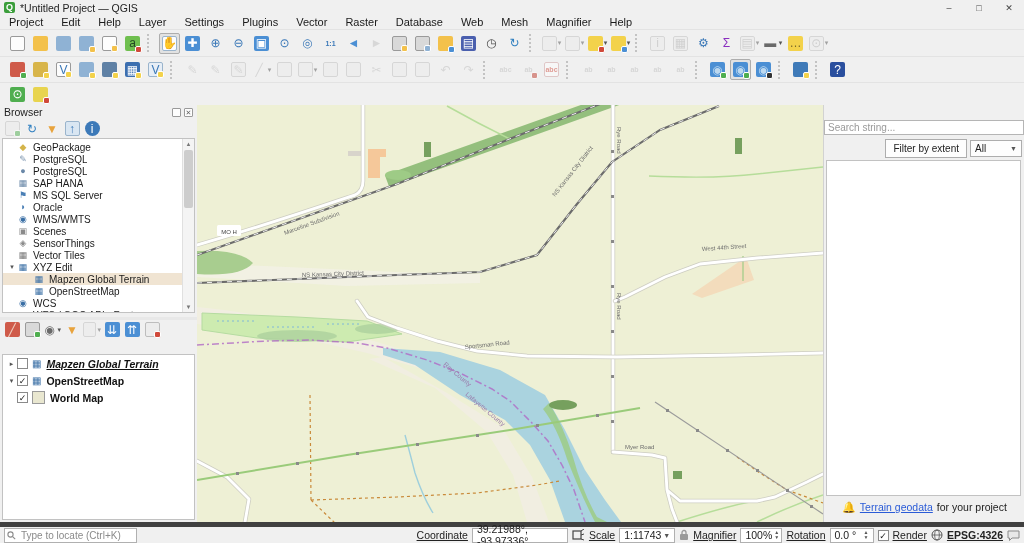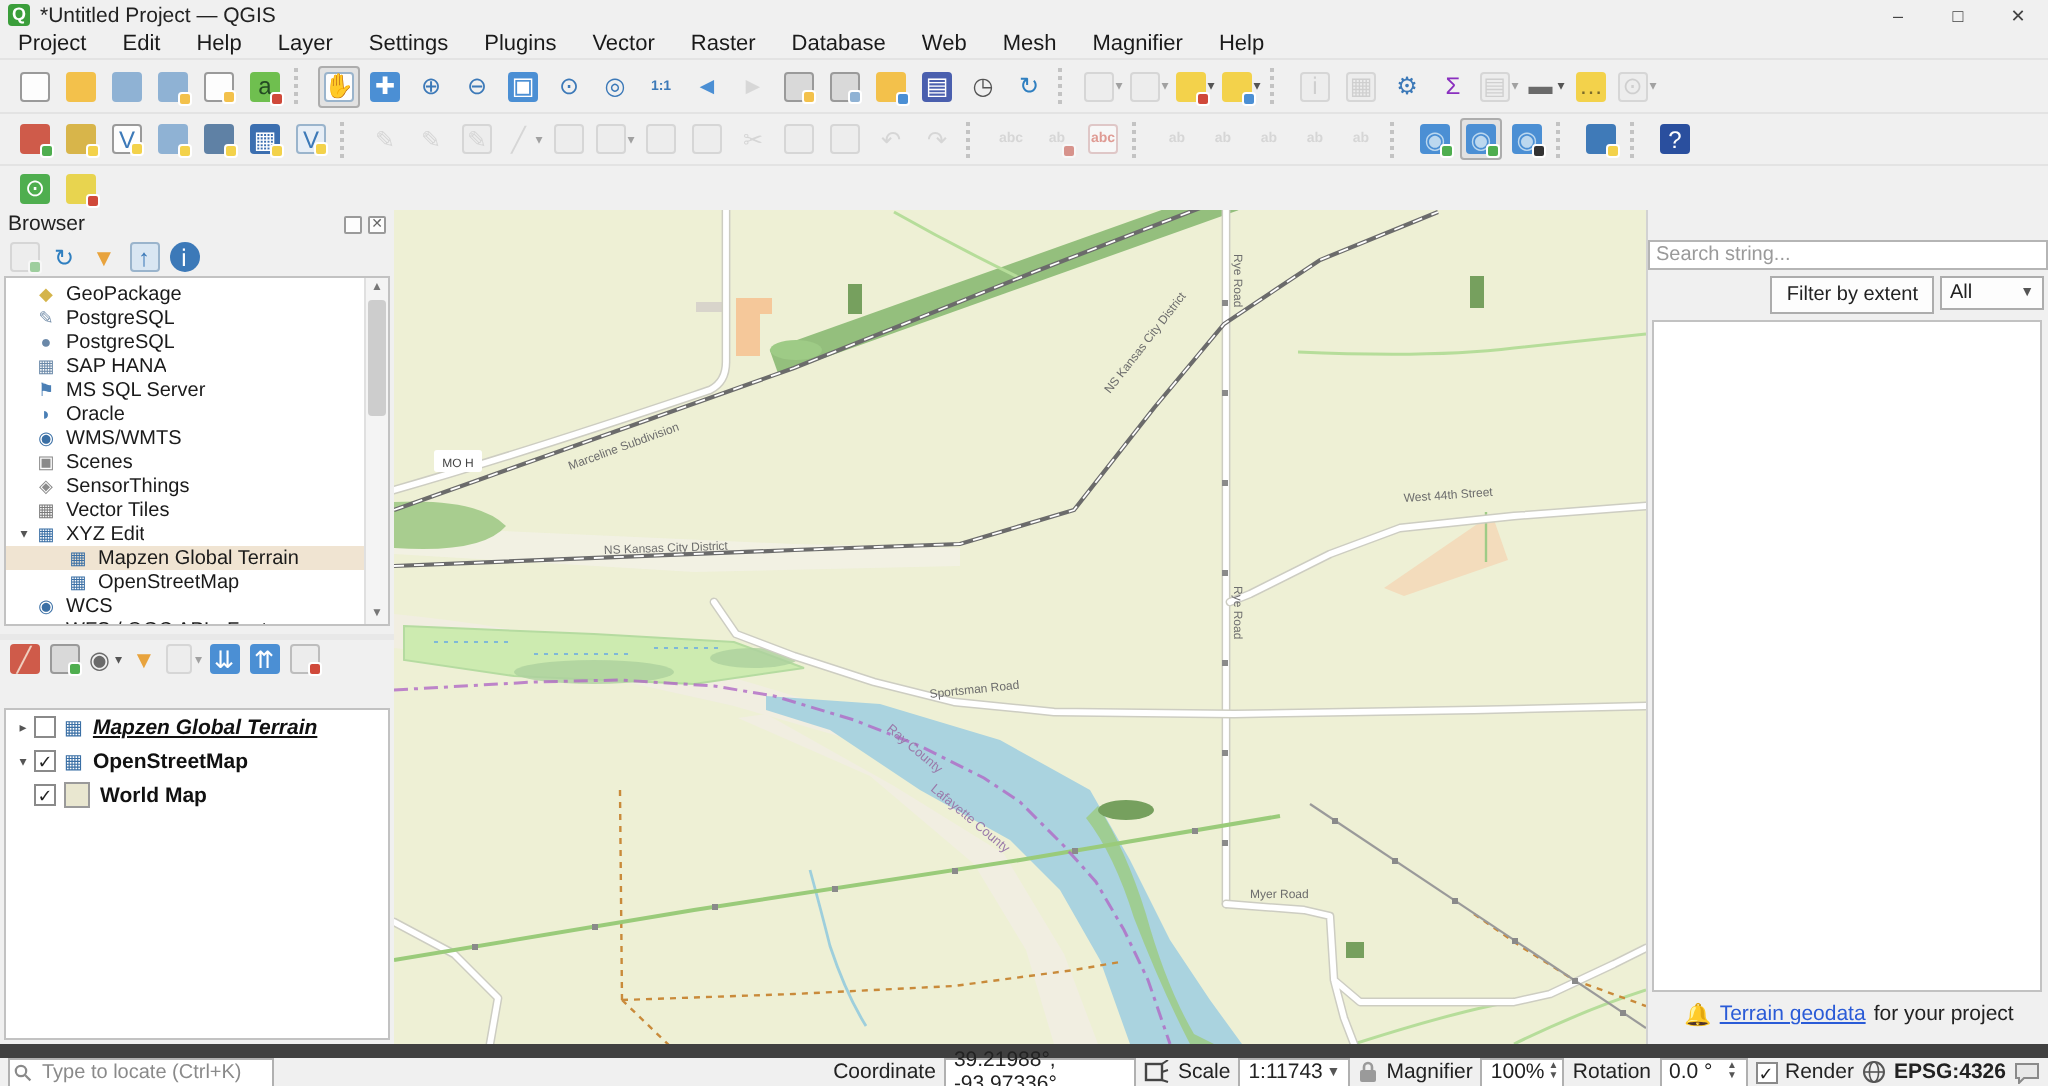--- a/index.html
+++ b/index.html
@@ -71,36 +71,36 @@
   .pline{stroke:#9a9a9a;stroke-width:1.1;fill:none;}
   .tpath{stroke:#c98a3a;stroke-width:1.2;stroke-dasharray:3 3;fill:none;}
   .stream{stroke:#9ecfdc;stroke-width:1.4;fill:none;}
   .mlab{font-size:6px;fill:#6d6d6d;}
   .mlab2{font-size:6.5px;fill:#9a7aaa;}
   .mk{fill:#8a8a8a;}
   
   #qms-panel{position:absolute;left:823px;top:0;width:201px;height:417px;background:#f0f0f0;border-left:1px solid #d2d2d2;box-sizing:border-box;}
   #qms-search{position:absolute;left:0;top:15px;width:200px;height:15px;border:1px solid #b5b5b5;box-sizing:border-box;font-size:10px;padding:0 3px;color:#333;font-family:"Liberation Sans",sans-serif;}
   #qms-search::placeholder{color:#9a9a9a;}
-  #qms-filter-row{position:absolute;left:0;top:33px;width:198px;height:20px;display:flex;justify-content:flex-end;align-items:flex-start;gap:3px;padding-right:2px;}
+  #qms-filter-row{position:absolute;left:0;top:33px;width:198px;height:20px;display:flex;justify-content:flex-end;align-items:center;gap:3px;padding-right:2px;}
   #qms-filter-btn{height:17px;background:#fdfdfd;border:1px solid #adadad;font-size:10px;color:#222;padding:0 7px;display:flex;align-items:center;}
   #qms-type{height:17px;width:52px;background:#fdfdfd;border:1px solid #adadad;font-size:10px;color:#222;display:flex;align-items:center;padding:0 4px;justify-content:space-between;box-sizing:border-box;}
   #qms-list{position:absolute;left:2px;top:55px;width:195px;height:336px;background:#fff;border:1px solid #c2c2c2;box-sizing:border-box;}
   #qms-footer{position:absolute;left:0;top:392px;width:201px;height:20px;display:flex;align-items:center;justify-content:center;font-size:10.5px;color:#222;gap:4px;background:#f0f0f0;}
   #qms-footer a{color:#2a5bd7;text-decoration:underline;}
   .bell{color:#f0a230;font-size:11px;}
   
-  #statusbar{position:absolute;left:0;top:522px;width:1024px;height:21px;background:#f0f0f0;border-top:7px solid #404040;display:flex;align-items:center;font-size:10.5px;color:#222;box-sizing:border-box;padding:0 4px;gap:4px;}
+  #statusbar{position:absolute;left:0;top:522px;width:1024px;height:21px;background:#f0f0f0;border-top:5px solid #404040;display:flex;align-items:center;font-size:10.5px;color:#222;box-sizing:border-box;padding:0 4px;gap:4px;}
   #locator{position:relative;width:133px;height:15px;flex:none;}
   #locator input{width:100%;height:100%;border:1px solid #b0b0b0;box-sizing:border-box;font-size:10px;padding:0 2px 0 16px;color:#333;font-family:"Liberation Sans",sans-serif;background:#fff;}
   #locator input::placeholder{color:#8a8a8a;}
   #locator svg{position:absolute;left:3px;top:3px;}
   .sb-input{height:15px;border:1px solid #b0b0b0;background:#fff;display:flex;align-items:center;padding:0 4px;font-size:10.5px;color:#222;box-sizing:border-box;}
   .spin{display:flex;flex-direction:column;justify-content:center;font-size:5px;color:#555;line-height:5px;margin-left:2px;}
-  .sb-label{color:#222;}
+  .sb-label{color:#222;text-decoration:underline;}
   .sb-check{width:11px;height:11px;border:1px solid #8a8a8a;background:#fff;font-size:9px;line-height:10px;text-align:center;box-sizing:border-box;}
   #spacer{flex:1;}
 </style>
 </head>
 <body>
 
 <div id="app">
 
   <div id="titlebar">
     <span id="qgis-logo">Q</span>

